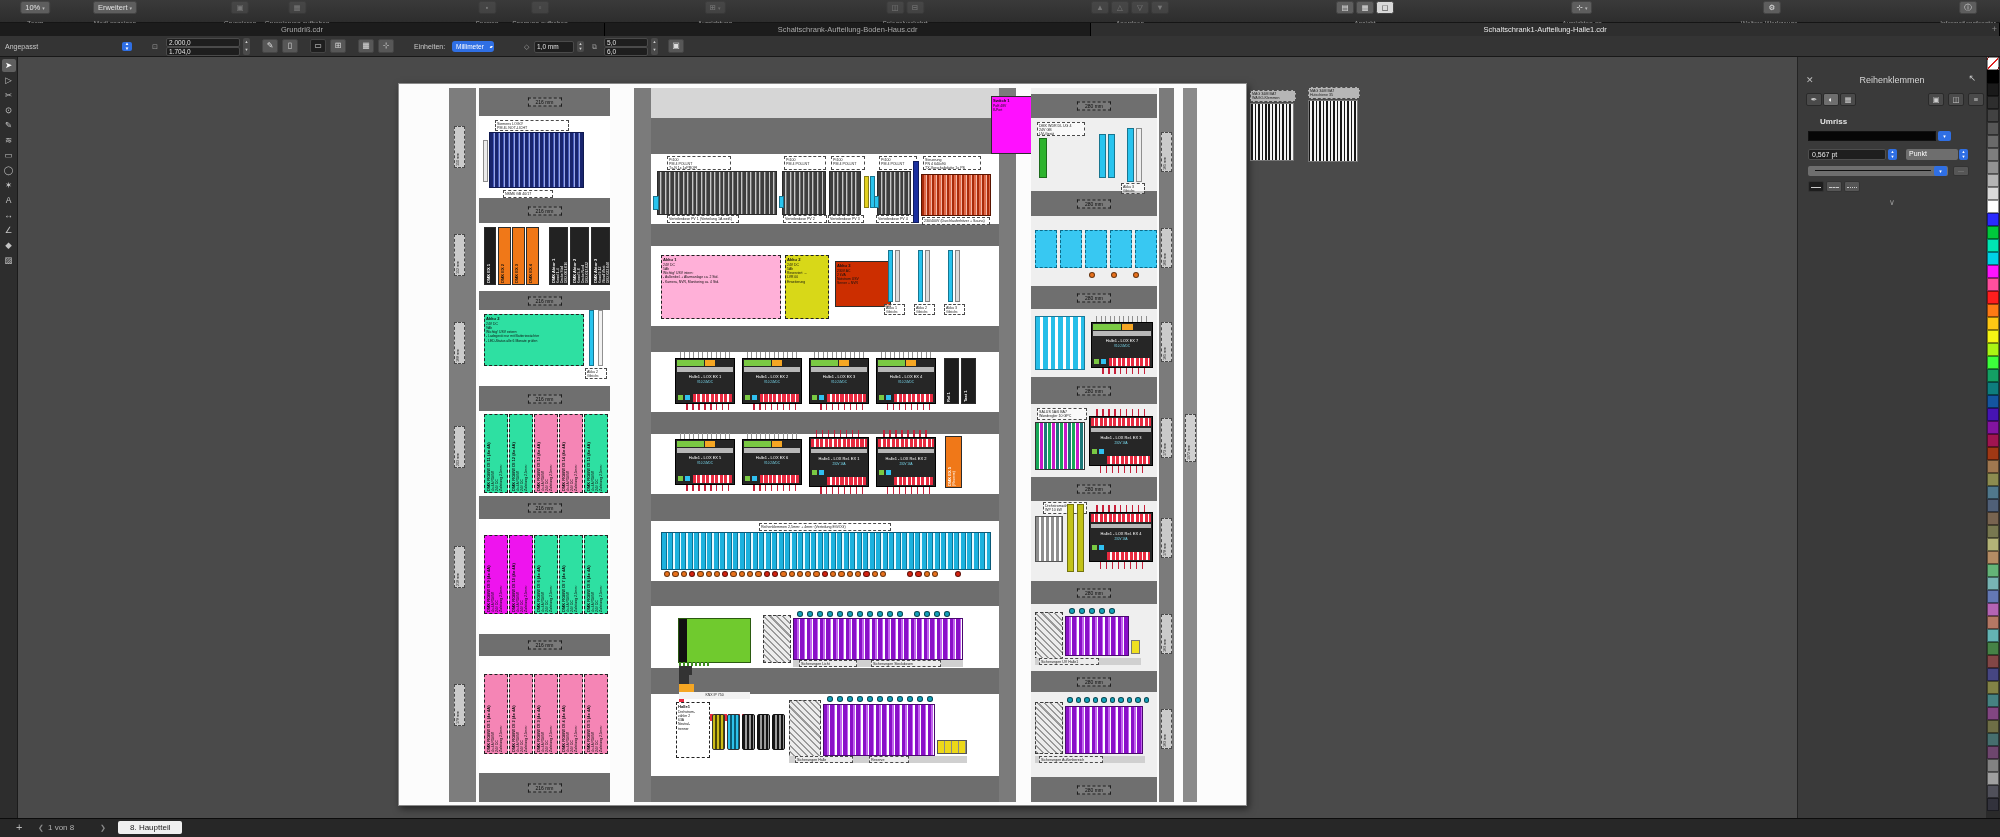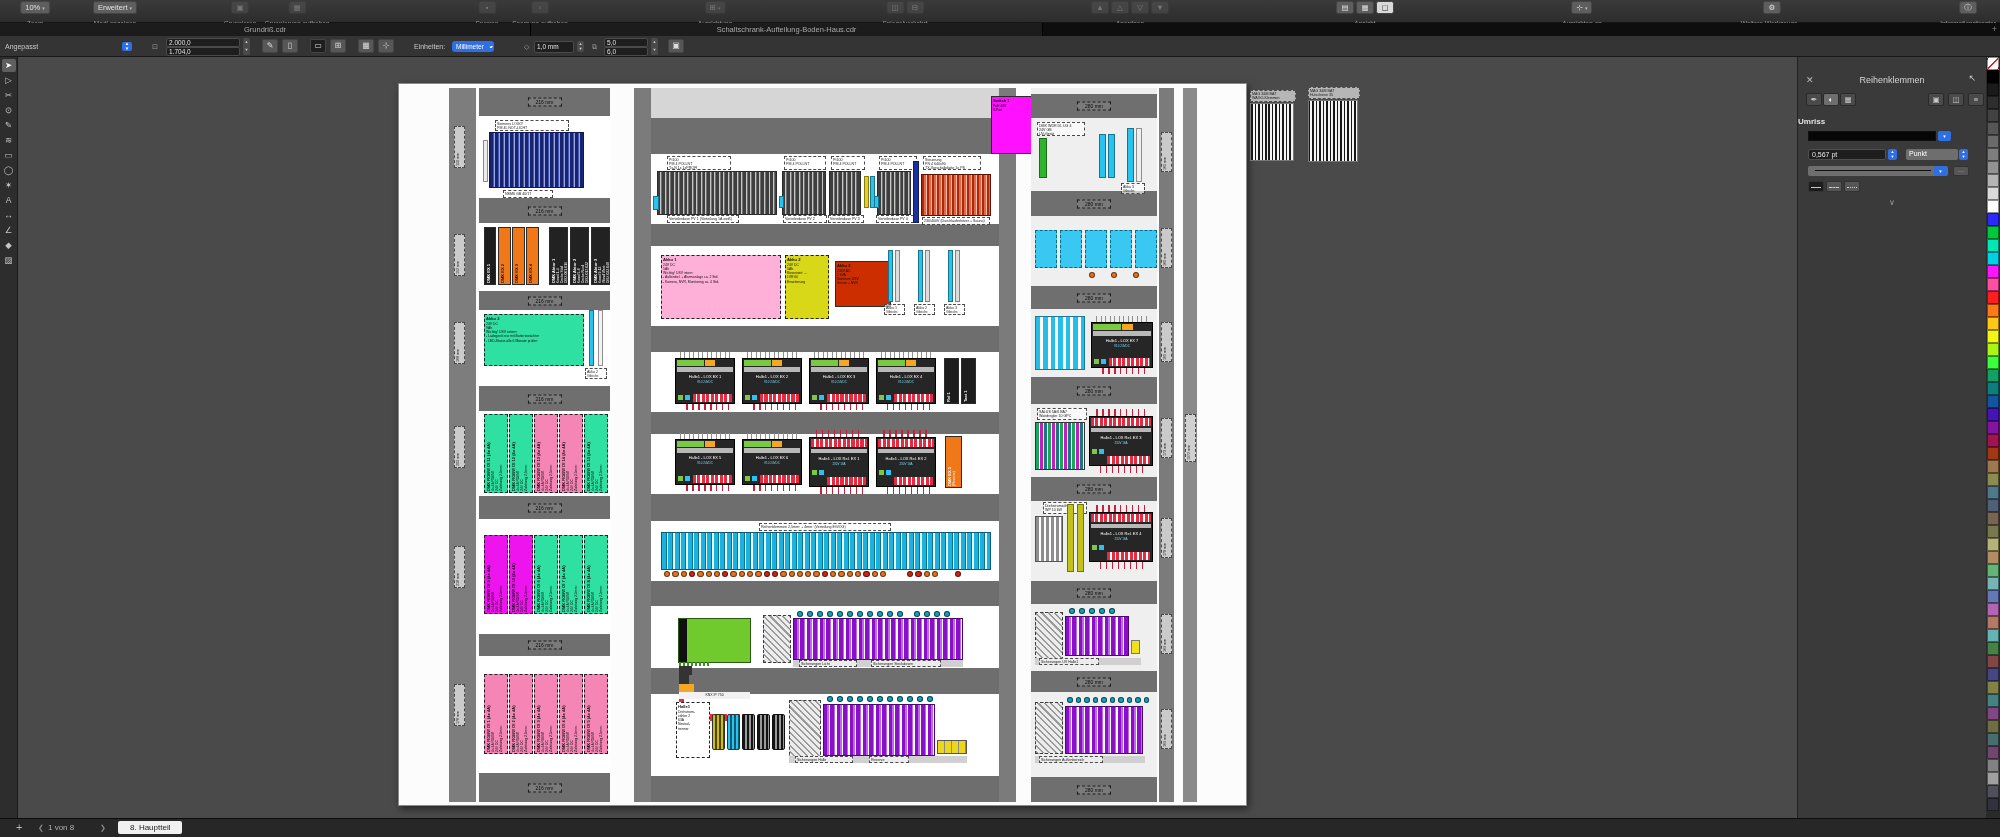--- a/index.html
+++ b/index.html
@@ -164,22 +164,23 @@
       <div class="tgroup" style="left: 1772px;">
         <div><div class="tbtn">⚙</div></div>
         <div class="tlabel">Weitere Werkzeuge...</div>
       </div>
       <div class="tgroup" style="left: 1968px;">
         <div><div class="tbtn">ⓘ</div></div>
         <div class="tlabel">Informationsfenster</div>
       </div>
     </div>
   <div class="tabbar" id="tabbar">
-      <div class="dtab" style="width: 531px;">Grundriß.cdr</div>
+      <div class="dtab" style="width: 637px;">Grundriß.cdr</div>
       <div class="dtab" style="width: 512px;">Schaltschrank-Aufteilung-Boden-Haus.cdr</div>
+      <div class="dtab active" style="width: 957px;">Schaltschrank1-Aufteilung-Halle1.cdr</div>
       <div class="tabplus">+</div>
     </div>
 
   <div class="propbar">
     <span class="pb" style="left:5px;top:6px">Angepasst</span>
     <span class="pbluebox" style="left:122px;top:6px">▲<br>▼</span>
     <span class="pb" style="left:152px;top:6px;color:#999">⊡</span>
     <span class="pfield" style="left:166px;top:2px;width:74px">2.000,0</span>
     <span class="pfield" style="left:166px;top:11px;width:74px">1.704,0</span>
     <span class="pstep" style="left:243px;top:2px;height:17px;line-height:8px">▲<br>▼</span>
@@ -979,21 +980,21 @@
     <div id="pnl-segs">
         <div class="seg" style="left: 8px; top: 36px; width: 16px;">✒</div>
         <div class="seg on" style="left: 25px; top: 36px; width: 16px;">◐</div>
         <div class="seg" style="left: 42px; top: 36px; width: 16px;">▦</div>
       </div>
     <div id="pnl-ricons">
         <div class="seg" style="left: 130px; top: 36px; width: 16px;">▣</div>
         <div class="seg" style="left: 150px; top: 36px; width: 16px;">◫</div>
         <div class="seg" style="left: 170px; top: 36px; width: 16px;">≡</div>
       </div>
-    <div class="pnl-label" style="left:0;top:60px">Umriss</div>
+    <div class="pnl-label" style="left:22px;top:60px">Umriss</div>
     <div class="pnl-swatch" style="left:10px;top:74px;width:128px;height:10px"></div>
     <div class="bluedd" style="left:140px;top:74px;width:13px;height:10px;font-size:5px;line-height:10px">▾</div>
     <div class="pnl-field" style="left:10px;top:92px;width:78px;height:11px;line-height:10px">0,567 pt</div>
     <div class="bluedd" style="left:90px;top:92px;width:9px;height:11px;font-size:4px;line-height:5px">▲<br>▼</div>
     <div class="pnl-drop" style="left:108px;top:92px;width:52px;height:11px;line-height:10px">Punkt</div>
     <div class="bluedd" style="left:161px;top:92px;width:9px;height:11px;font-size:4px;line-height:5px">▲<br>▼</div>
     <div class="pnl-drop" style="left:10px;top:109px;width:140px;height:10px">
         <span style="display:block;margin:4px 14px 0 4px;border-top:1.5px solid #111"></span>
       </div>
     <div class="bluedd" style="left:136px;top:109px;width:13px;height:10px;font-size:5px;line-height:10px">▾</div>

